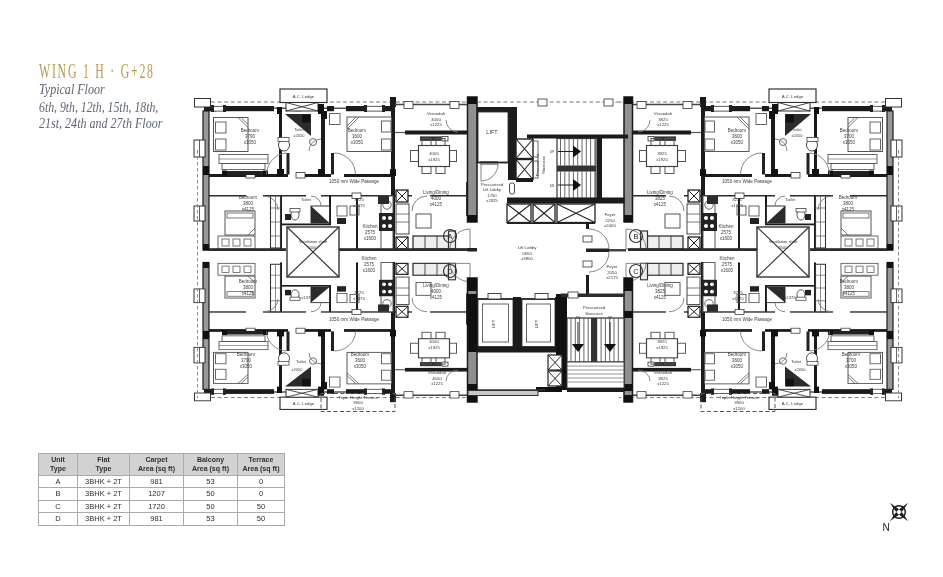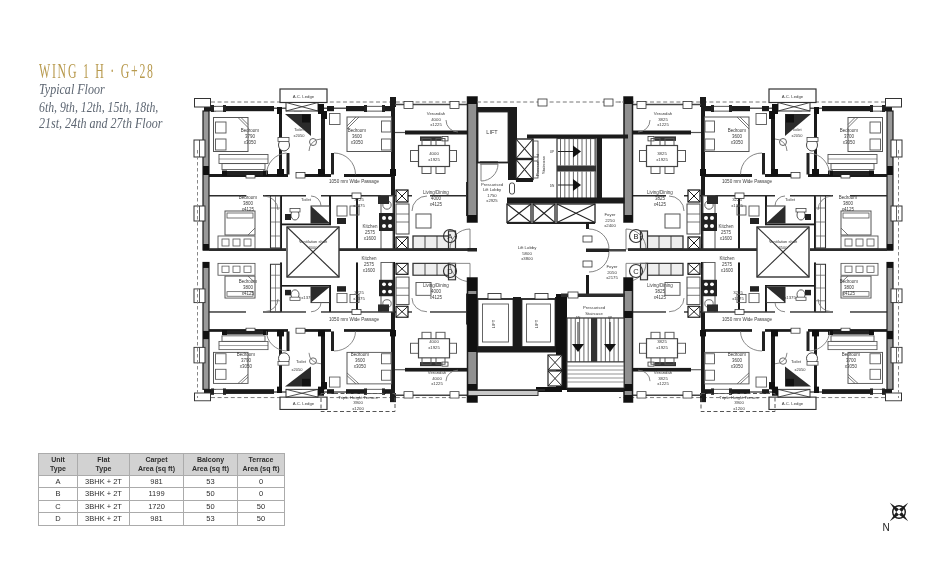--- a/index.html
+++ b/index.html
@@ -42,21 +42,21 @@
 <tr>
           <td>A</td>
           <td>3BHK + 2T</td>
           <td>981</td>
           <td>53</td>
           <td>0</td>
         </tr>
 <tr>
           <td>B</td>
           <td>3BHK + 2T</td>
-          <td>1199</td>
+          <td>1207</td>
           <td>50</td>
           <td>0</td>
         </tr>
 <tr>
           <td>C</td>
           <td>3BHK + 2T</td>
           <td>1720</td>
           <td>50</td>
           <td>50</td>
         </tr>

